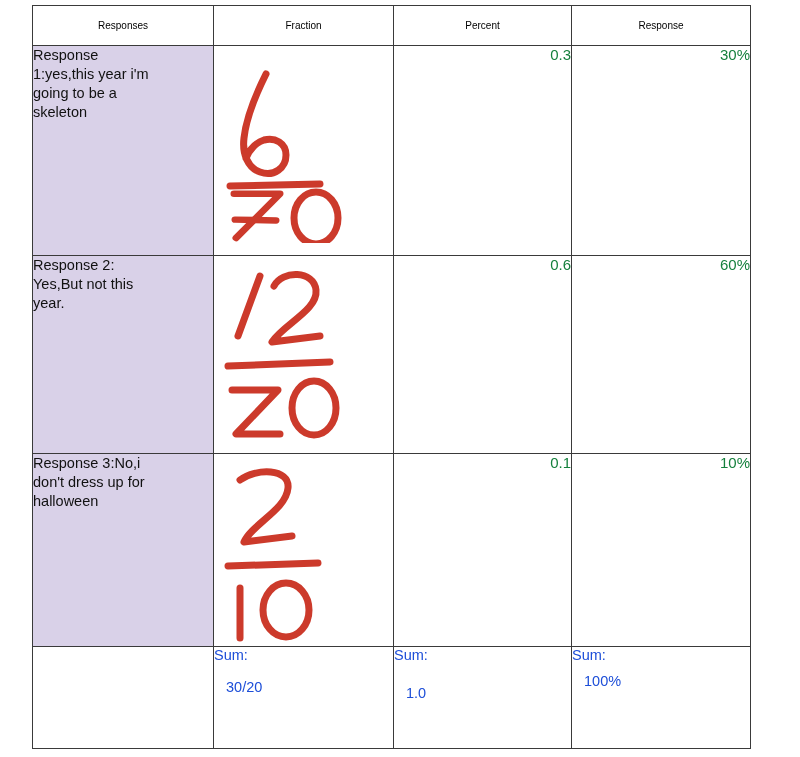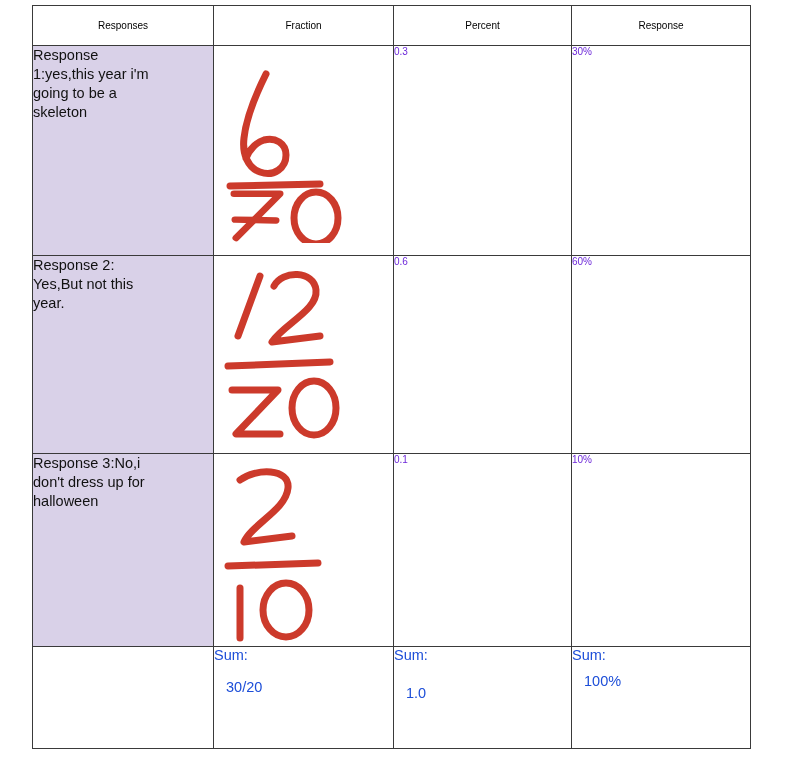--- a/index.html
+++ b/index.html
@@ -68,23 +68,24 @@
     padding: 8px 0 0 8px;
     box-sizing: border-box;
   }
   .resp-cell .resp-text {
     display: block;
     max-width: 158px;
     white-space: pre-line;
   }
 
   .plain-cell {
-    font-size: 10px;
-    color: #6d28d9;
+    font-size: 15px;
+    color: #15803d;
     box-sizing: border-box;
+    text-align: right;
   }
 
   .dec-cell   { padding: 10px 0 0 10px; }
 
   .pct-cell-1 { padding: 34px 0 0 22px; }
   .pct-cell-2 { padding: 26px 0 0 12px; }
   .pct-cell-3 { padding: 34px 0 0 36px; }
 
   
   .sum-cell {

